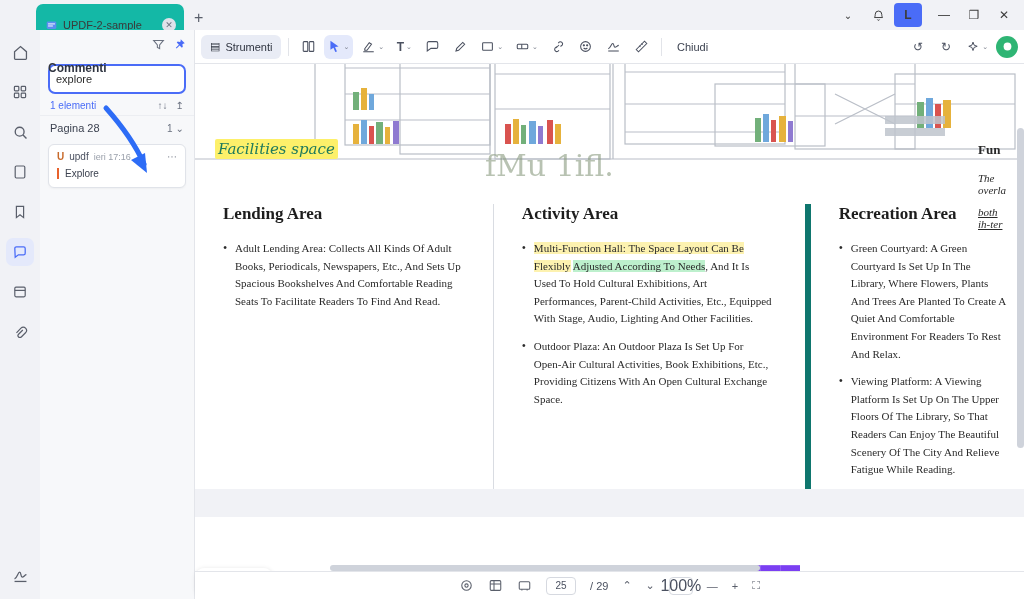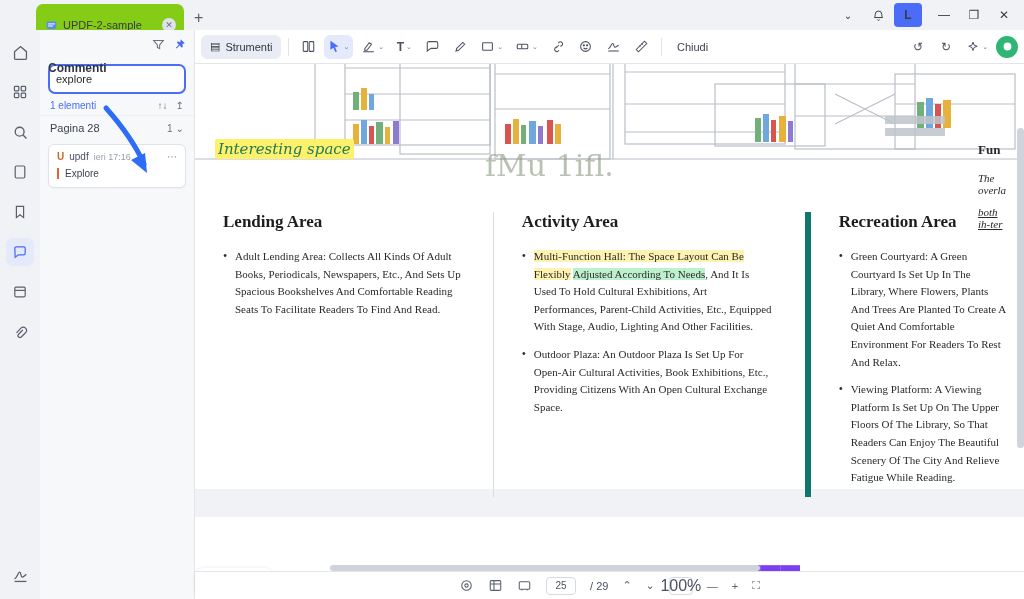--- a/index.html
+++ b/index.html
@@ -10,21 +10,21 @@
   }
   .app { position: relative; width: 1024px; height: 599px; }
 
   
   .titlebar {
     position: absolute; top: 0; left: 0; width: 1024px; height: 30px;
     background: #f1f2f6; display: flex; align-items: flex-end;
   }
   .tab {
     margin-left: 36px; height: 26px; min-width: 148px; padding: 16px 8px 0 10px;
-    background: #84cc16; border-radius: 7px 7px 0 0;
+    background: #14b8a6; border-radius: 7px 7px 0 0;
     display: flex; align-items: center; gap: 6px;
     font-size: 11px; color: #3a3a3a; justify-content: flex-end;
   }
   .tab .doc-ico { width: 11px; height: 11px; color: #5b8def; }
   .tab .tab-close { margin-left: auto; width: 14px; height: 14px;
     display: flex; align-items: center; justify-content: center;
     border-radius: 50%; background: #dfe2ea; font-size: 9px; color: #6b7280; }
   .tab-plus { margin-left: 10px; margin-bottom: 4px; font-size: 16px; color: #5a5f6b; line-height: 1; }
   .win-ctrls { position: absolute; right: 6px; top: 3px; display: flex; gap: 2px; }
   .win-ctrls div {
@@ -129,21 +129,21 @@
     position: absolute; left: 0; top: 0; width: 829px; height: 425px;
     background: #ffffff;
   }
   .illus { position: absolute; left: 0; top: 0; width: 829px; height: 120px; overflow: hidden; }
   .hand-note {
     position: absolute; left: 20px; top: 76px;
     font-family: "DejaVu Serif", serif; font-style: italic; font-size: 15px; color: #1f7a5c;
   }
   .hl-note { background: #fdf06a; padding: 1px 3px; border-radius: 2px; }
 
-  .cols { position: absolute; left: 0; top: 148px; width: 829px; display: flex; justify-content: flex-end; }
+  .cols { position: absolute; left: 0; top: 140px; width: 829px; display: flex; justify-content: flex-end; }
   .col { width: 305px; padding: 0 18px 0 28px; position: relative; }
   .col.c2 { border-left: 1px solid #d9dce2; }
   .col.c3 { border-left: 6px solid #0f766e; width: 224px; margin-left: 14px; }
   .col h2 {
     font-family: "Liberation Serif", serif; font-size: 17px; font-weight: bold;
     color: #1d1d1d; margin-bottom: 16px;
   }
   .col ul { list-style: none; }
   .col li {
     position: relative; padding-left: 12px; margin-bottom: 10px;
@@ -503,21 +503,21 @@
             <rect x="748" y="36" width="8" height="28" fill="#e6b23c"></rect>
           </g>
           <g fill="#bfc5cd" opacity=".85">
             <rect x="690" y="52" width="60" height="8"></rect>
             <rect x="690" y="64" width="60" height="8"></rect>
           </g>
           <text x="290" y="112" font-family="DejaVu Serif, serif" font-size="30" fill="#8a9b7f" opacity=".6">fMu 1ifl.</text>
         </svg>
       </div>
       <div class="hand-note">
-        <span class="hl-note">Interesting space</span>
+        <span class="hl-note">Facilities space</span>
       </div>
 
       <div class="cols">
 
         <div class="col c1">
           <h2>Lending Area</h2>
           <ul>
             <li>Adult Lending Area: Collects All Kinds Of Adult Books, Periodicals, Newspapers, Etc., And Sets Up Spacious Bookshelves And Comfortable Reading Seats To Facilitate Readers To Find And Read.</li>
           </ul>
         </div>

